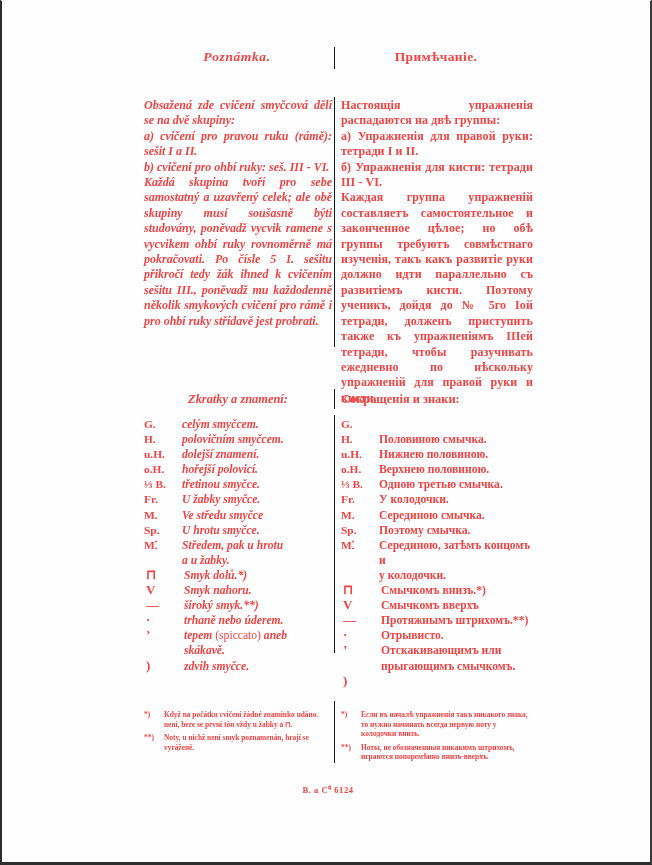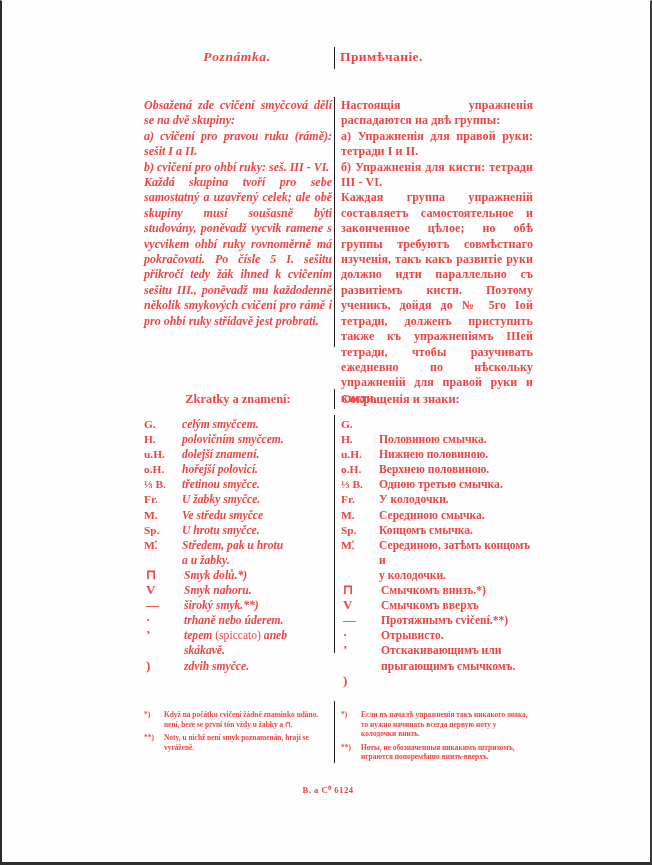--- a/index.html
+++ b/index.html
@@ -44,20 +44,21 @@
     font-style: italic;
     font-weight: bold;
     font-size: 13.5px;
     letter-spacing: 0.6px;
   }
   .hdr-ru {
     position: absolute;
     left: 198px;
     top: 0;
     width: 192px;
+    text-align: center;
     font-weight: bold;
     font-size: 13.5px;
     letter-spacing: 0.4px;
   }
 
   
   .divider {
     position: absolute;
     left: 332px;
     width: 1px;
@@ -93,20 +94,21 @@
   .blk-cz-body p { text-align: justify; }
   .blk-ru-body p { text-align: justify; }
 
   
   .abbr-hdr-cz {
     position: absolute;
     left: 142px;
     top: 391px;
     width: 188px;
     text-align: center;
+    font-style: italic;
     font-weight: bold;
     font-size: 12.4px;
   }
   .abbr-hdr-ru {
     position: absolute;
     left: 339px;
     top: 391px;
     width: 192px;
     font-weight: bold;
     font-size: 12.4px;
@@ -305,37 +307,37 @@
       <div class="abbr-row">
         <div class="abbr-sym">Fr.</div>
         <div class="abbr-def"><span>У колодочки.</span></div>
       </div>
       <div class="abbr-row">
         <div class="abbr-sym">M.</div>
         <div class="abbr-def"><span>Серединою смычка.</span></div>
       </div>
       <div class="abbr-row">
         <div class="abbr-sym">Sp.</div>
-        <div class="abbr-def"><span>Концомъ смычка.</span></div>
+        <div class="abbr-def"><span>Поэтому смычка.</span></div>
       </div>
       <div class="abbr-row">
         <div class="abbr-sym">M⁚</div>
         <div class="abbr-def"><span>Серединою, затѣмъ концомъ и</span><span class="cont">у колодочки.</span></div>
       </div>
       <div class="abbr-row">
         <div class="abbr-sym glyph">⊓</div>
         <div class="abbr-def"><span>Смычкомъ внизъ.*)</span></div>
       </div>
       <div class="abbr-row">
         <div class="abbr-sym glyph">V</div>
         <div class="abbr-def"><span>Смычкомъ вверхъ</span></div>
       </div>
       <div class="abbr-row">
         <div class="abbr-sym glyph">—</div>
-        <div class="abbr-def"><span>Протяжнымъ cvičení.**)</span></div>
+        <div class="abbr-def"><span>Протяжнымъ штрихомъ.**)</span></div>
       </div>
       <div class="abbr-row">
         <div class="abbr-sym glyph">·</div>
         <div class="abbr-def"><span>Отрывисто.</span></div>
       </div>
       <div class="abbr-row">
         <div class="abbr-sym glyph">ʼ</div>
         <div class="abbr-def"><span>Отскакивающимъ или</span><span class="cont">прыгающимъ смычкомъ.</span></div>
       </div>
       <div class="abbr-row">

